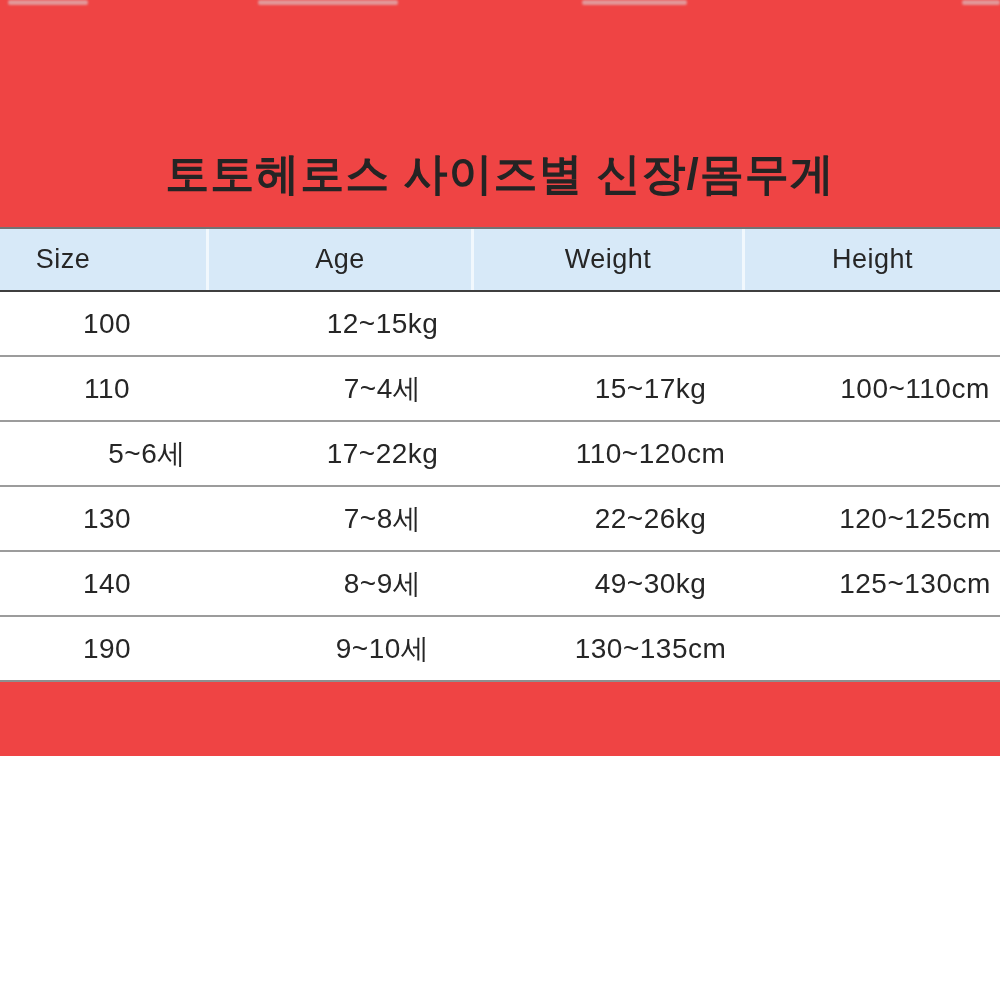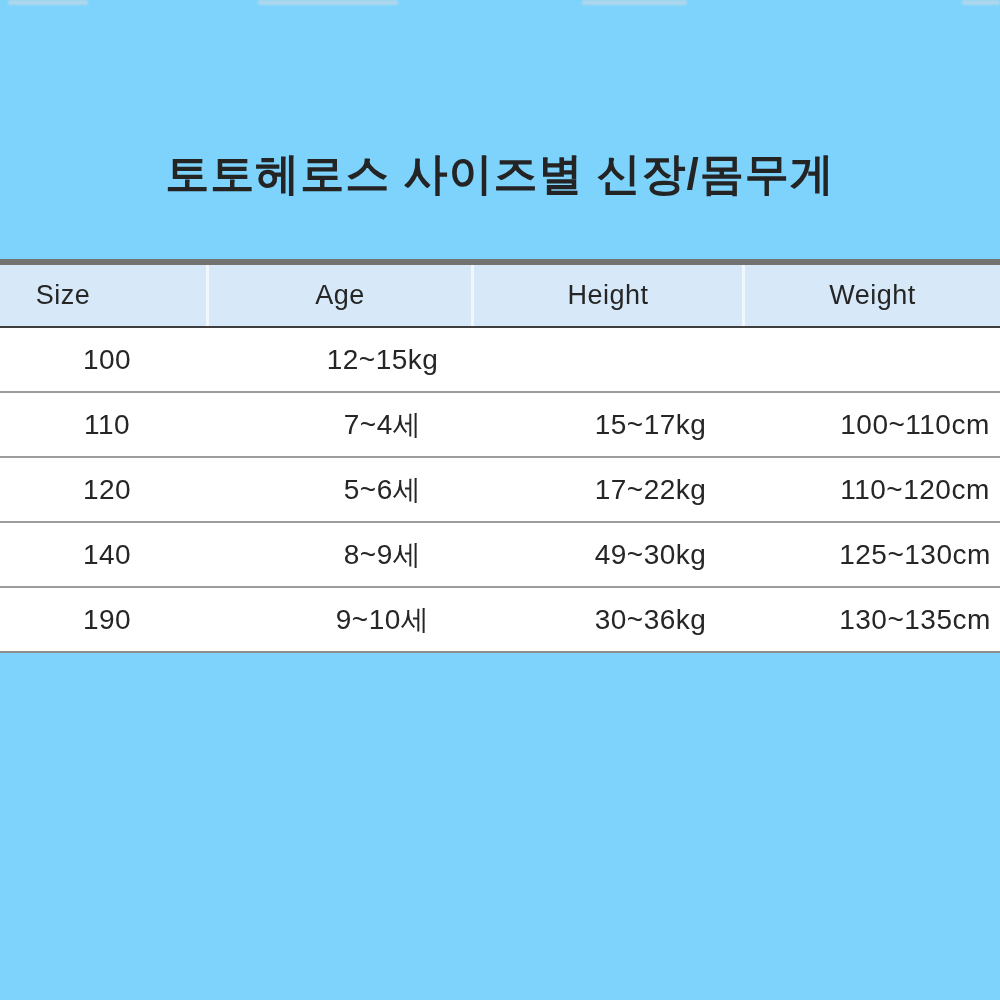--- a/index.html
+++ b/index.html
@@ -2,43 +2,43 @@
 <html><head>
 <meta charset="utf-8">
 <style>
   * { margin: 0; padding: 0; box-sizing: border-box; }
   html, body {
     width: 1000px; height: 1000px;
     background: #ffffff;
     font-family: "Liberation Sans", "DejaVu Sans", sans-serif;
     overflow: hidden;
   }
-  .page { position: relative; width: 1000px; height: 1000px; background: #7dd3fc; }
+  .page { position: relative; width: 1000px; height: 756px; background: #ef4444; }
 
   
   .top-artifact { position: absolute; top: 0; left: 0; width: 1000px; height: 10px; }
   .top-artifact span {
     position: absolute; top: 0; height: 5px;
     background: #d8dbde; opacity: .55; filter: blur(1px); border-radius: 2px;
   }
   .smudge-1 { left: 8px;   width: 80px; }
   .smudge-2 { left: 258px; width: 140px; }
   .smudge-3 { left: 582px; width: 105px; }
   .smudge-4 { left: 962px; width: 38px; }
 
   .title {
     position: absolute; top: 138px; left: 0; width: 1000px; height: 72px;
     display: flex; align-items: center; justify-content: center;
     font-size: 44px; font-weight: 700; color: #242424; letter-spacing: 1px;
     white-space: nowrap;
   }
 
   .size-table {
-    position: absolute; top: 259px; left: 0; width: 1000px;
-    border-top: 6px solid #737373;
+    position: absolute; top: 227px; left: 0; width: 1000px;
+    border-top: 2px solid #737373;
     color: #262626;
   }
   .t-row { display: grid; grid-template-columns: 206px 265px 271px 258px; }
   .t-row.head {
     height: 63px;
     background: #d7e9f8;
     border-bottom: 2px solid #3f3f3f;
     font-size: 27px;
   }
   .t-row.body-row {
@@ -69,52 +69,56 @@
     <span class="smudge-4"></span>
   </div>
 
   <div class="title">토토헤로스 사이즈별 신장/몸무게</div>
 
   <div class="size-table">
 
     <div class="t-row head">
       <div class="t-cell col-size">Size</div>
       <div class="t-cell">Age</div>
+      <div class="t-cell">Weight</div>
       <div class="t-cell">Height</div>
-      <div class="t-cell">Weight</div>
     </div>
 
     <div class="t-row body-row">
       <div class="t-cell col-size">100</div>
       <div class="t-cell">12~15kg</div>
     </div>
 
     <div class="t-row body-row">
       <div class="t-cell col-size">110</div>
       <div class="t-cell">7~4세</div>
       <div class="t-cell">15~17kg</div>
       <div class="t-cell">100~110cm</div>
     </div>
 
     <div class="t-row body-row">
-      <div class="t-cell col-size">120</div>
       <div class="t-cell">5~6세</div>
       <div class="t-cell">17~22kg</div>
       <div class="t-cell">110~120cm</div>
     </div>
 
+    <div class="t-row body-row">
+      <div class="t-cell col-size">130</div>
+      <div class="t-cell">7~8세</div>
+      <div class="t-cell">22~26kg</div>
+      <div class="t-cell">120~125cm</div>
+    </div>
 
     <div class="t-row body-row">
       <div class="t-cell col-size">140</div>
       <div class="t-cell">8~9세</div>
       <div class="t-cell">49~30kg</div>
       <div class="t-cell">125~130cm</div>
     </div>
 
     <div class="t-row body-row">
       <div class="t-cell col-size">190</div>
       <div class="t-cell">9~10세</div>
-      <div class="t-cell">30~36kg</div>
       <div class="t-cell">130~135cm</div>
     </div>
 
   </div>
 </div>
 
 </body></html>

